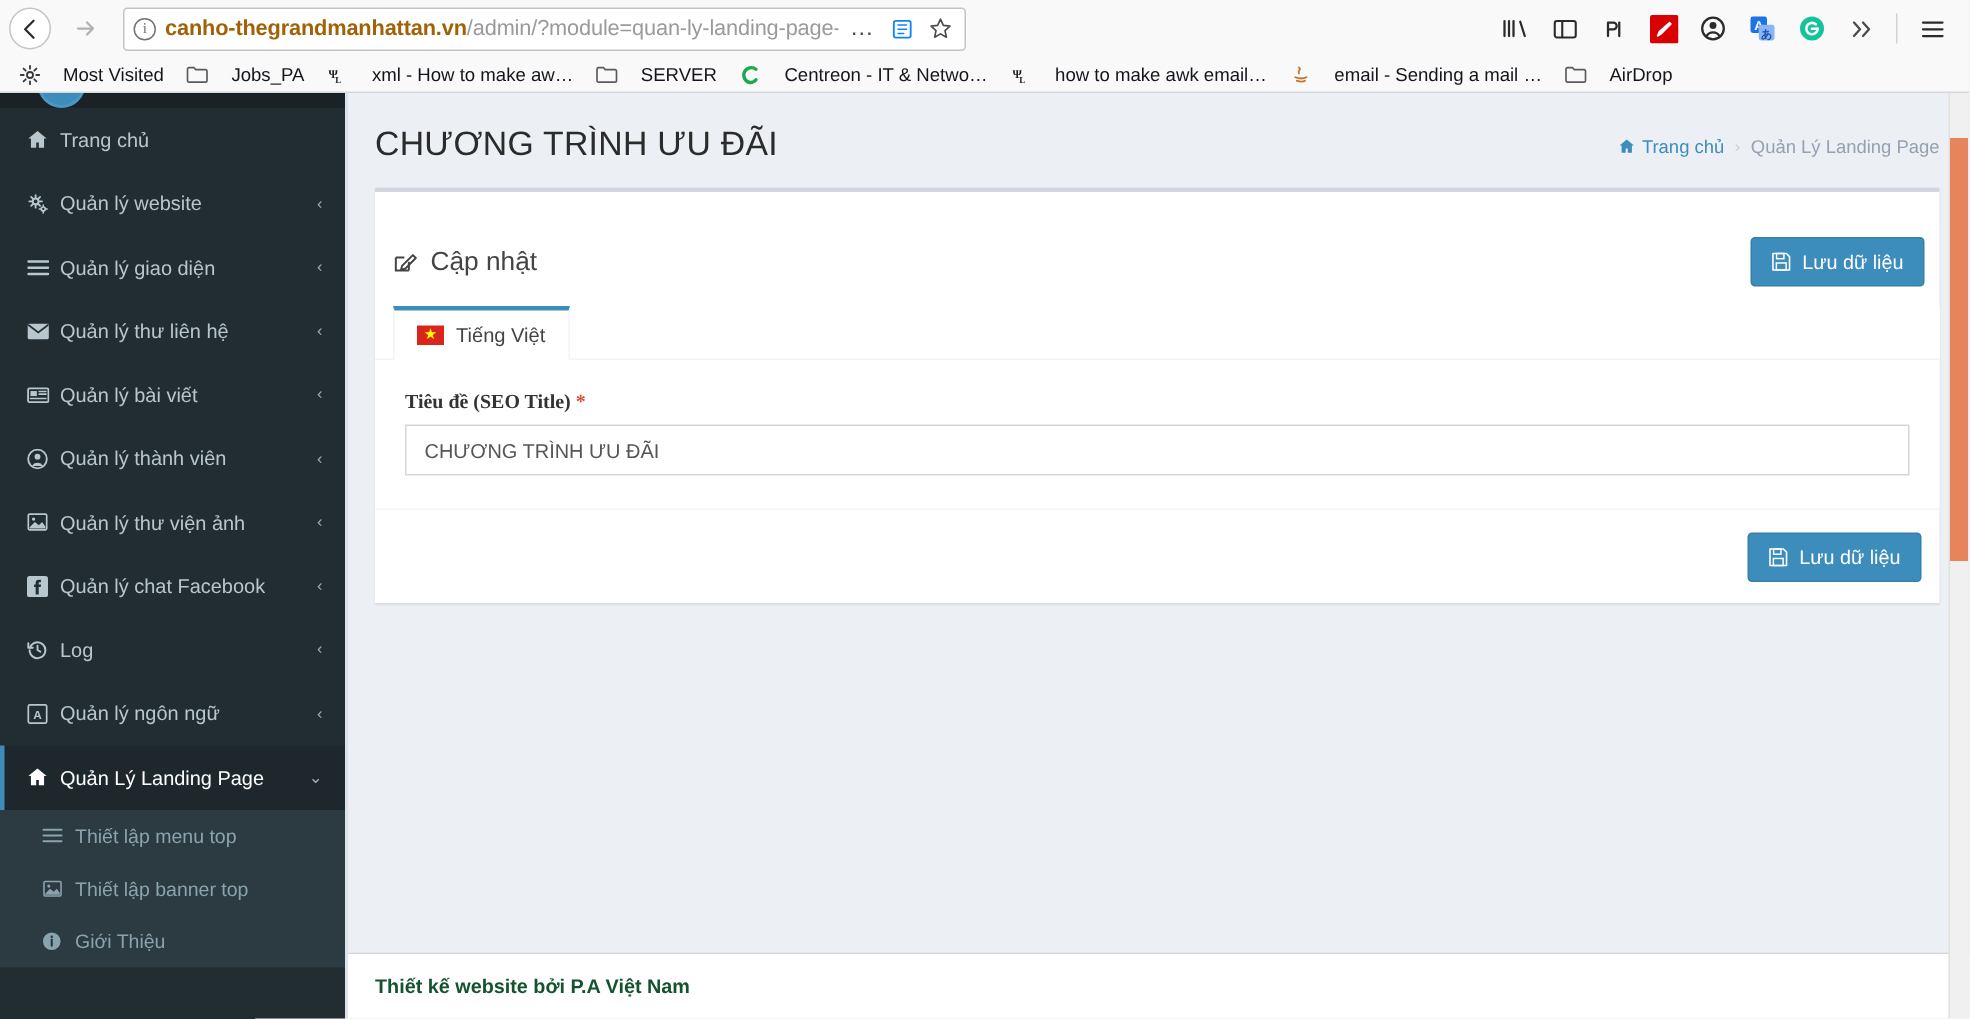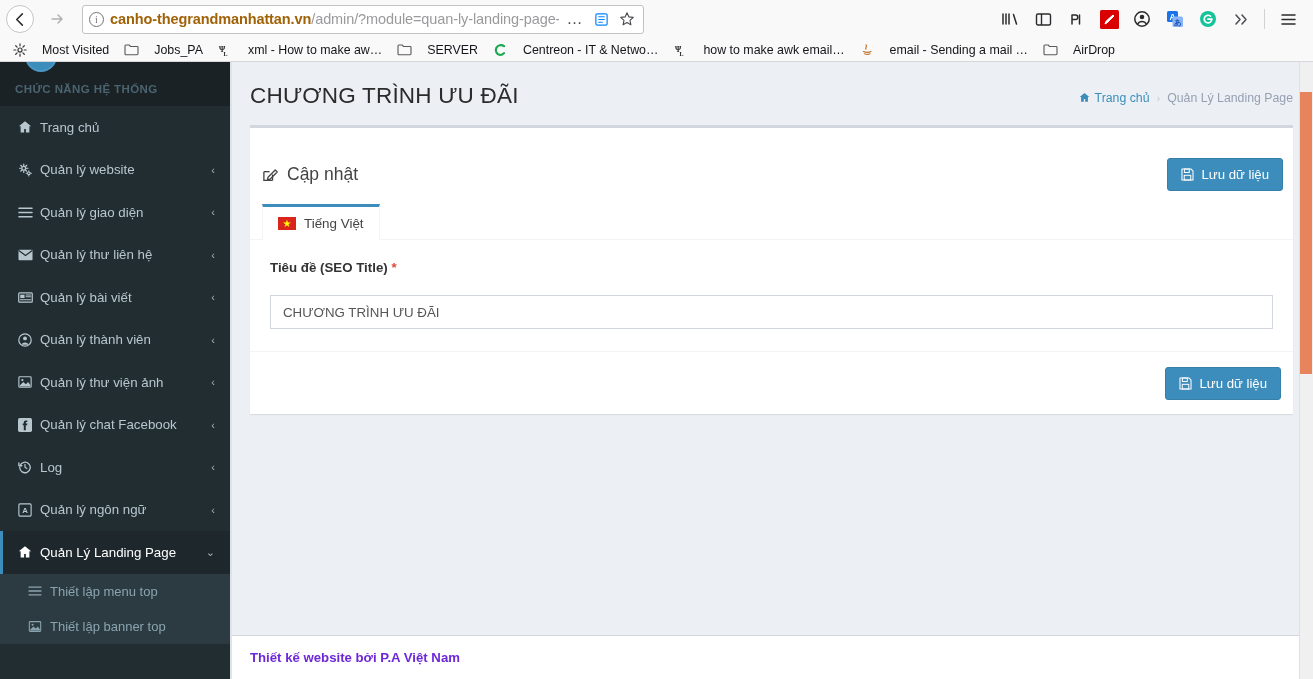--- a/index.html
+++ b/index.html
@@ -209,41 +209,41 @@
   .flag-vn {
     width: 18px; height: 13px; background: #da251d;
     display: flex; align-items: center; justify-content: center;
     flex: 0 0 18px;
   }
   .flag-vn span { color: #ffff00; font-size: 10px; line-height: 1; }
 
   .tab-content { padding: 20px 20px 22px 20px; }
   .form-label {
     font-size: 13.3px; font-weight: 700; color: #333;
-    margin-bottom: 20px; display: block;
+    margin-bottom: 7px; display: block; font-family: Liberation Serif, serif;
   }
   .form-label .req { color: #dd4b39; font-weight: 700; }
   .form-control {
     width: 100%; height: 34px;
     border: 1px solid #d2d6de; border-radius: 0;
     padding: 6px 12px; font-size: 13.3px; color: #555;
     font-family: "Liberation Sans", sans-serif;
     background: #fff; outline: none;
   }
   .box-divider { height: 1px; background: #f4f4f4; }
   .box-footer {
     padding: 12px 12px; display: flex; min-height: 62px;
     align-items: center;
   }
 
   
   #main-footer {
     background: #fff; border-top: 1px solid #d2d6de;
     padding: 14px 20px; font-size: 13.2px;
-    color: #6d28d9; font-weight: 700;
+    color: #14532d; font-weight: 700;
   }
 
   
   #scroll-track {
     position: absolute; right: 0; top: 0;
     width: 14px; height: 617px; background: #f0f0f0;
     border-left: 1px solid #e0e0e0;
   }
   #scroll-thumb {
     position: absolute; right: 1px; top: 30px;
@@ -433,21 +433,20 @@
     </div>
   </div>
 </div>
 
 <div id="app">
 
   <div id="sidebar">
     <div id="sidebar-user">
       <div id="sidebar-avatar"></div>
     </div>
-    <div id="sidebar-heading">CHỨC NĂNG HỆ THỐNG</div>
 
     <div class="side-item">
       <span class="si-ico">
         <svg width="14" height="14" viewBox="0 0 16 16">
             <path d="M8 1.5 L1 7.2h2v7h4v-4h2v4h4v-7h2z" fill="#b8c7ce"></path>
           </svg>
       </span>
       <span class="si-label">Trang chủ</span>
       <span class="si-arrow"></span>
     </div>
@@ -577,20 +576,30 @@
       </div>
       <div class="sub-item">
         <span class="si-ico">
           <svg width="14" height="13" viewBox="0 0 16 16">
               <rect x="1" y="2" width="14" height="12" rx="1" fill="none" stroke="#8aa4af" stroke-width="1.3"></rect>
               <circle cx="5" cy="5.8" r="1.3" fill="#8aa4af"></circle>
               <path d="M2 12 L6 8 L9 10.5 L11.5 8 L14 11.5 V13 H2 Z" fill="#8aa4af"></path>
             </svg>
         </span>
         <span>Thiết lập banner top</span>
+      </div>
+      <div class="sub-item">
+        <span class="si-ico">
+          <svg width="13" height="13" viewBox="0 0 16 16">
+              <circle cx="8" cy="8" r="7.2" fill="#8aa4af"></circle>
+              <path d="M8 6.6v5" stroke="#2c3b41" stroke-width="1.8" stroke-linecap="round"></path>
+              <circle cx="8" cy="4.3" r="1" fill="#2c3b41"></circle>
+            </svg>
+        </span>
+        <span>Giới Thiệu</span>
       </div>
     </div>
   </div>
 
   <div id="content">
     <div id="content-shadow-l"></div>
 
     <div id="content-inner">
 
       <div id="page-header">

